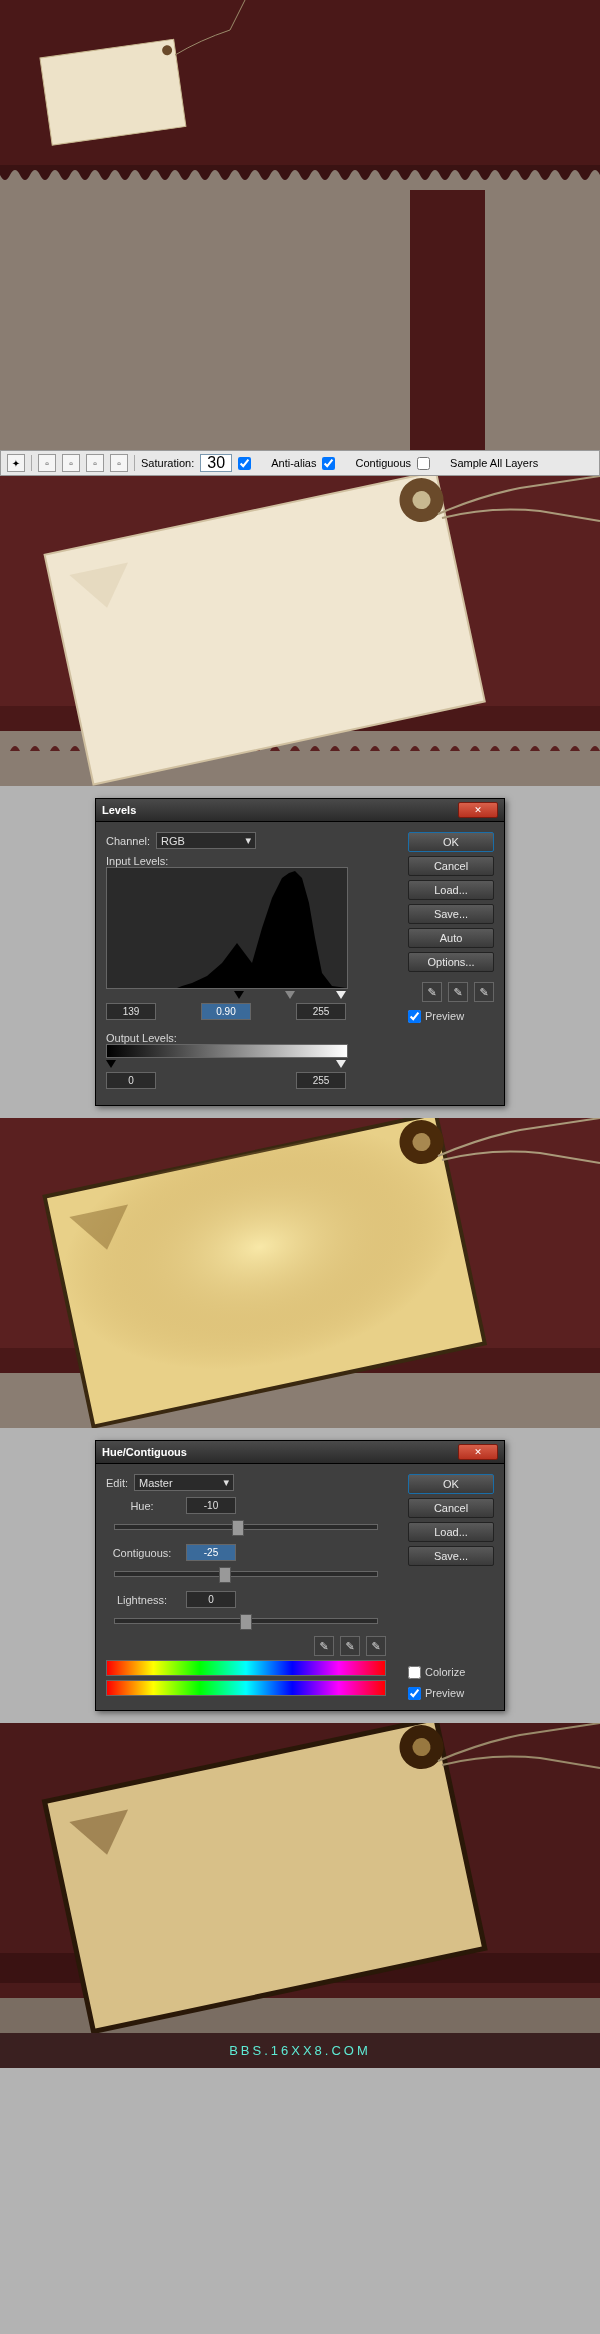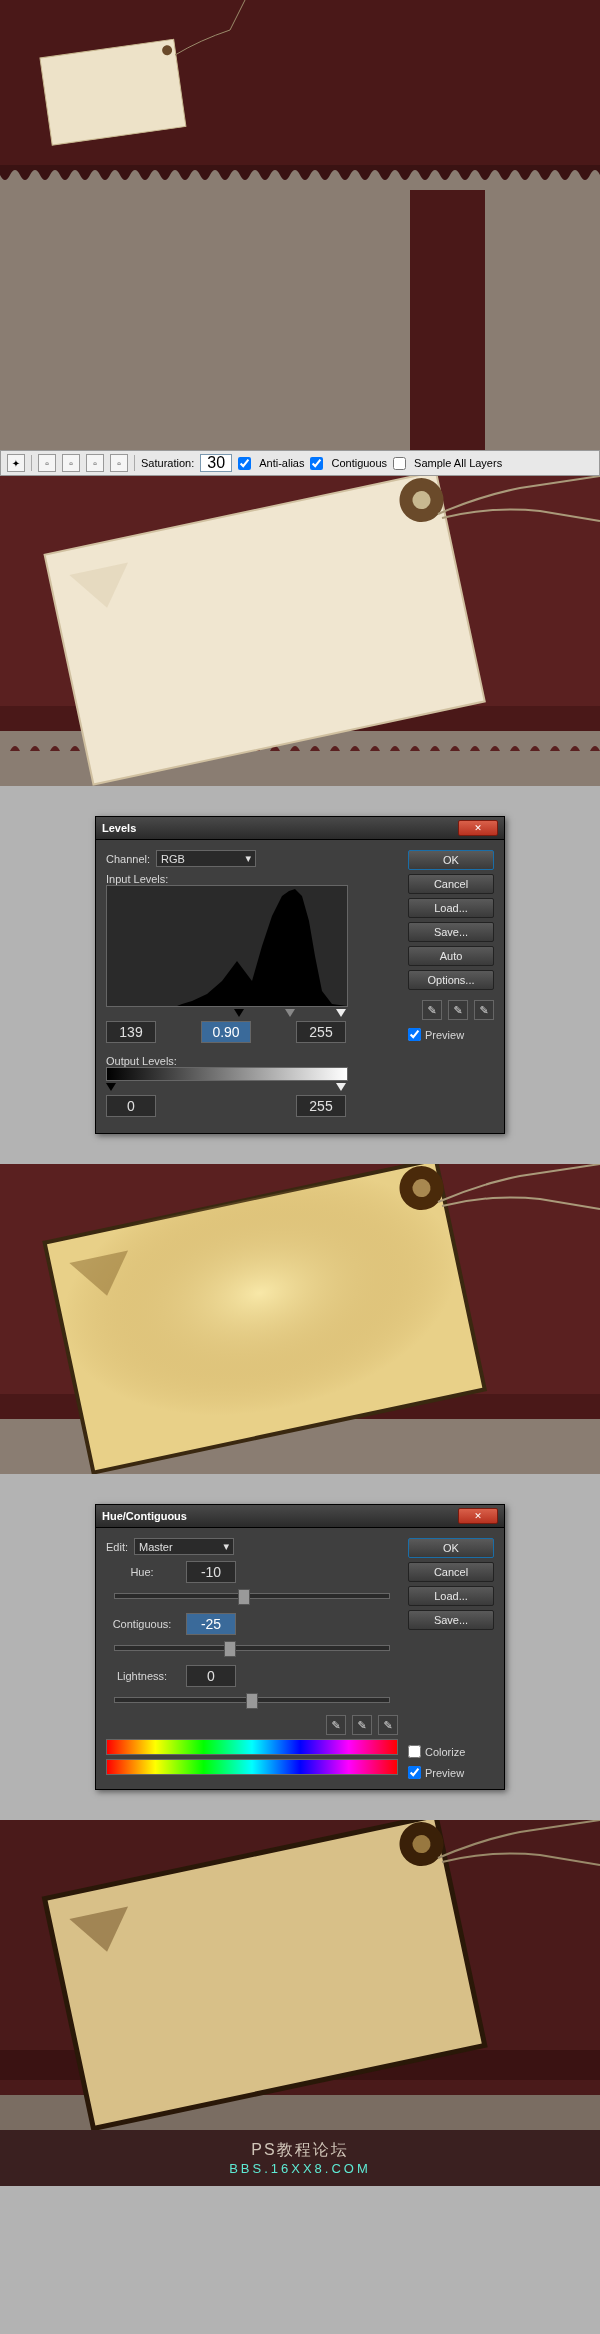--- a/index.html
+++ b/index.html
@@ -1,48 +1,48 @@
 <!DOCTYPE html>
 <html><head>
 <meta charset="utf-8">
 <style>
 body{margin:0;background:#b3b3b3;font-family:Tahoma,Arial,sans-serif;font-size:11px;color:#000;width:600px}
 .img-block{width:600px;display:block}
 .toolbar{background:#e8e8e8;border:1px solid #999;padding:3px 6px;display:flex;align-items:center;gap:6px;font-size:11px}
 .tb-icon{width:16px;height:16px;border:1px solid #999;background:#f5f5f5;display:flex;align-items:center;justify-content:center;font-size:10px}
 .tb-sep{width:1px;height:16px;background:#aaa}
 .tb-input{width:28px;height:14px;border:1px solid #7a98af;background:#fff;text-align:center;font-size:16px;padding:1px}
-.chk{display:flex;align-items:center;gap:8px}
+.chk{display:flex;align-items:center;gap:20px}
 .chk input{margin:0}
-.dialog-wrap{padding:30px 95px;background:#b3b3b3}
+.dialog-wrap{padding:12px 95px;background:#b3b3b3}
 .dialog{background:#3f3f3f;border:1px solid #000;box-shadow:2px 2px 6px rgba(0,0,0,.5);color:#d8d8d8;font-size:11px}
 .titlebar{background:linear-gradient(#4a4a4a,#2a2a2a);padding:3px 6px;display:flex;justify-content:space-between;align-items:center;border-bottom:1px solid #000}
 .titlebar-title{font-weight:bold;color:#fff}
 .win-close{background:linear-gradient(#d9604a,#b83220);border:1px solid #7a1a0e;color:#fff;width:38px;height:14px;font-size:9px;display:flex;align-items:center;justify-content:center;border-radius:2px}
-.dialog-body{display:flex;padding:10px;gap:10px}
+.dialog-body{display:flex;padding:10px;gap:22px}
 .left-col{flex:1}
 .right-col{width:86px;display:flex;flex-direction:column;gap:4px}
 .btn{background:linear-gradient(#5a5a5a,#3a3a3a);border:1px solid #222;color:#e8e8e8;padding:3px 4px;text-align:center;border-radius:2px;font-size:11px;cursor:pointer}
 .btn.primary{border:1px solid #1a6ea8}
 .row{display:flex;align-items:center;gap:6px;margin-bottom:6px}
 .lbl{display:inline-block}
 .select{background:#2a2a2a;border:1px solid #666;color:#e0e0e0;padding:1px 4px;width:90px;font-size:11px;display:flex;justify-content:space-between;align-items:center}
 .histogram{background:#2a2a2a;border:1px solid #666;height:120px;width:240px;position:relative;overflow:hidden}
 .hist-shape{position:absolute;bottom:0;left:0;width:100%;height:100%}
-.num-input{background:#2a2a2a;border:1px solid #666;color:#e0e0e0;width:44px;padding:2px;text-align:center;font-size:14px}
+.num-input{background:#2a2a2a;border:1px solid #666;color:#e0e0e0;width:44px;padding:2px;text-align:center;font-size:10px}
 .num-input.sel{background:#3a6a9a;color:#fff}
 .sliders-row{display:flex;justify-content:space-between;width:240px;margin-top:2px}
 .tri{width:0;height:0;border-left:5px solid transparent;border-right:5px solid transparent;border-top:8px solid #aaa;display:inline-block}
 .tri.black{border-top-color:#000}
 .tri.gray{border-top-color:#888}
 .tri.white{border-top-color:#eee}
 .gradient-bar{width:240px;height:12px;background:linear-gradient(90deg,#000,#fff);border:1px solid #666}
 .eyedrop-row{display:flex;gap:6px;margin-top:6px;justify-content:flex-end}
 .eyedrop{width:18px;height:18px;border:1px solid #666;background:#3a3a3a;display:flex;align-items:center;justify-content:center;font-size:11px}
-.chk-d{display:flex;align-items:center;gap:4px;color:#d8d8d8;margin-top:4px}
+.chk-d{display:flex;gap:4px;color:#d8d8d8;margin-top:4px}
 .chk-d input{margin:0}
 .hs-row{display:flex;align-items:center;margin-bottom:10px}
 .hs-lbl{width:72px;text-align:center;padding-right:8px}
 .hs-slider{flex:1;position:relative;height:4px;background:#2a2a2a;border:1px solid #666;margin:0 8px}
 .hs-thumb{position:absolute;top:-5px;width:10px;height:14px;background:#999;border:1px solid #555;transform:translateX(-50%)}
 .hs-val{width:44px}
 .hue-bar{height:14px;background:linear-gradient(90deg,red,yellow,lime,cyan,blue,magenta,red);margin:4px 0;border:1px solid #666}
 .footer{text-align:center;padding:10px 0;color:#d0c5b8;font-size:16px;background:#3a2020;letter-spacing:2px}
 .footer .sub{font-size:13px;letter-spacing:3px;color:#5eead4}
 svg{display:block}
@@ -265,15 +265,14 @@
 <rect x="-200" y="-95" width="400" height="235" fill="#d8c088" stroke="#2a1808" stroke-width="5"></rect>
 <circle cx="180" cy="-70" r="22" fill="#3a2008"></circle>
 <circle cx="180" cy="-70" r="9" fill="#987840"></circle>
 <path d="M-180,-70 L-150,-30 L-120,-70 Z" fill="#6a4a20" opacity=".5"></path>
 </g>
 <path d="M438,38 Q480,20 520,12 L600,0" stroke="#9a8a6a" stroke-width="2" fill="none"></path>
 <path d="M442,42 Q490,30 540,35 L600,45" stroke="#9a8a6a" stroke-width="2" fill="none"></path>
 </svg>
 
 <div class="footer">
-<div>PS教程论坛</div>
 <div class="sub">BBS.16XX8.COM</div>
 </div>
 
 </body></html>

